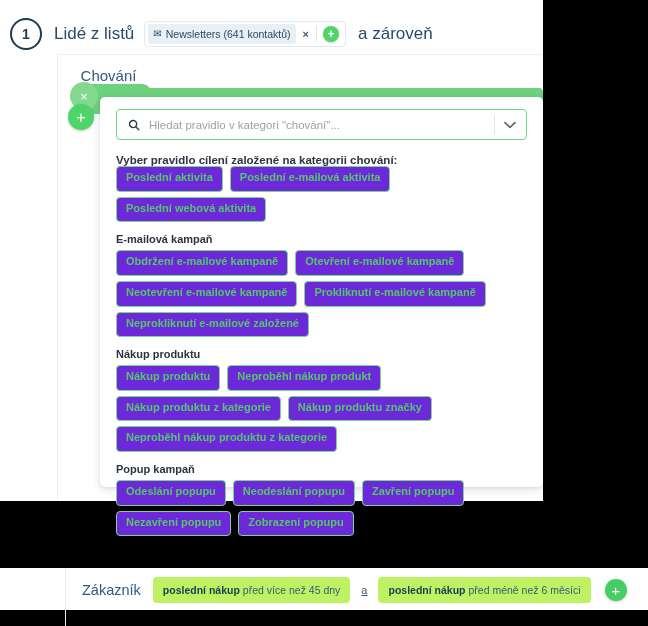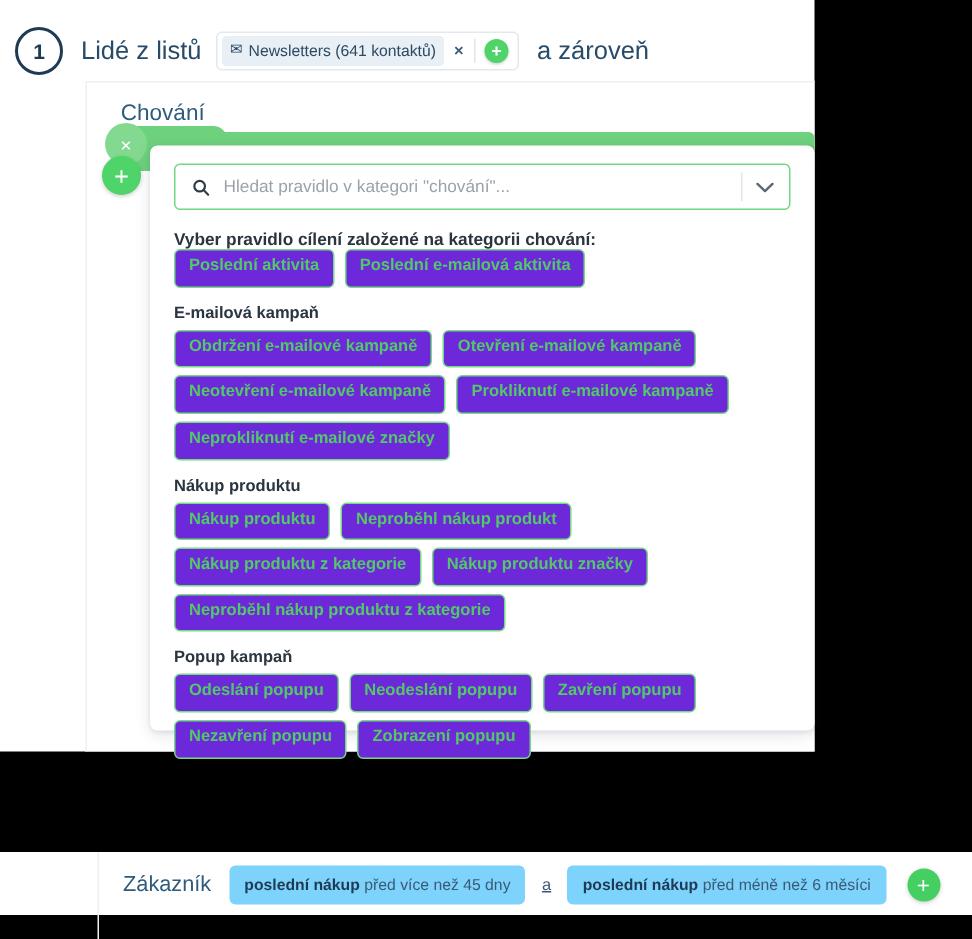--- a/index.html
+++ b/index.html
@@ -232,21 +232,21 @@
     background:#edf0f3;
   }
   .bottom-row {
     position:absolute; left:82px; top:9px;
     display:flex; align-items:center;
   }
   .cust-label {
     font-size: 14.5px; color:#2f5b7d; margin-right: 12px; white-space:nowrap;
   }
   .cond-pill {
-    background:#7dd3fc;
+    background:#bef264;
     border-radius:4px;
     height:26px;
     display:flex; align-items:center;
     padding: 0 10px;
     font-size: 10.5px;
     color:#3a5a75;
     white-space:nowrap;
     cursor:pointer;
   }
   .cond-pill b { font-weight:700; color:#1f3b54; margin-right:3px; }
@@ -326,28 +326,29 @@
             </svg>
         </span>
       </div>
 
       <div class="hint">Vyber pravidlo cílení založené na kategorii chování:</div>
 
       <div id="groups">
           <div class="chips">
             <button class="chip">Poslední aktivita</button>
             <button class="chip">Poslední e-mailová aktivita</button>
+            <button class="chip">Poslední webová aktivita</button>
           </div>
           <div class="grp-title">E-mailová kampaň</div>
           <div class="chips">
             <button class="chip">Obdržení e-mailové kampaně</button>
             <button class="chip">Otevření e-mailové kampaně</button>
             <button class="chip">Neotevření e-mailové kampaně</button>
             <button class="chip">Prokliknutí e-mailové kampaně</button>
-            <button class="chip">Neprokliknutí e-mailové značky</button>
+            <button class="chip">Neprokliknutí e-mailové založené</button>
           </div>
           <div class="grp-title">Nákup produktu</div>
           <div class="chips">
             <button class="chip">Nákup produktu</button>
             <button class="chip">Neproběhl nákup produkt</button>
             <button class="chip">Nákup produktu z kategorie</button>
             <button class="chip">Nákup produktu značky</button>
             <button class="chip">Neproběhl nákup produktu z kategorie</button>
           </div>
           <div class="grp-title">Popup kampaň</div>

